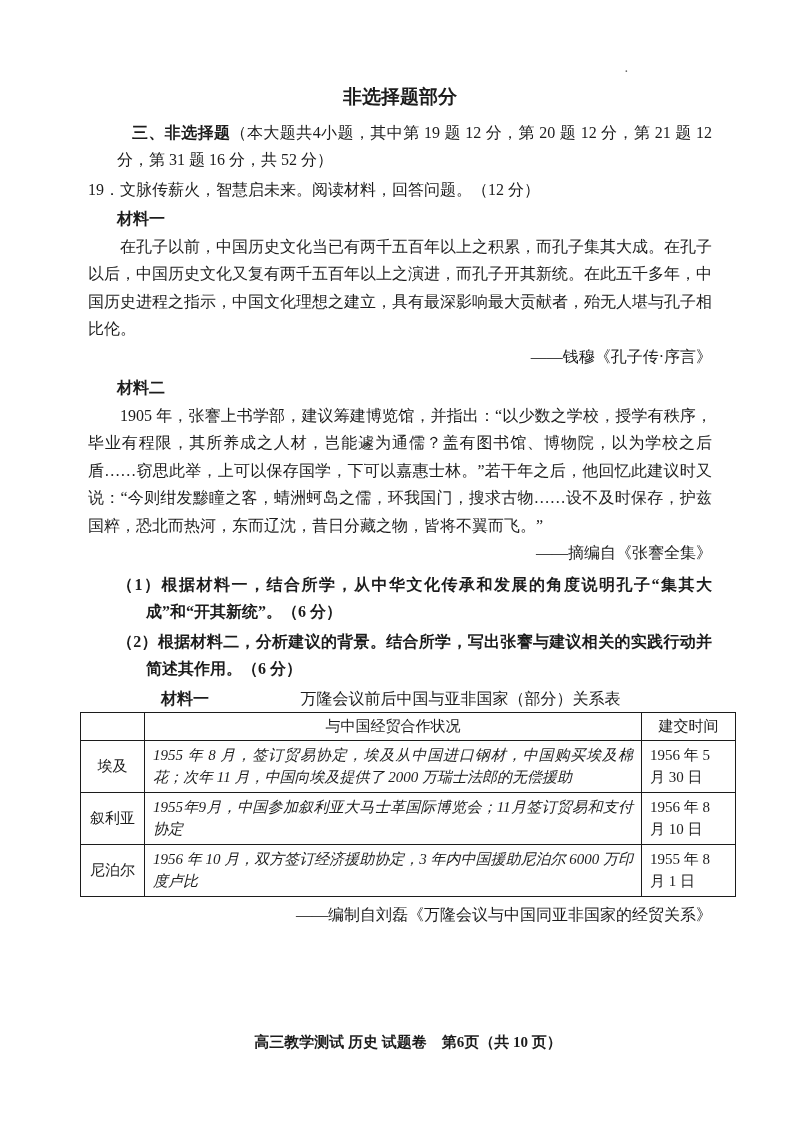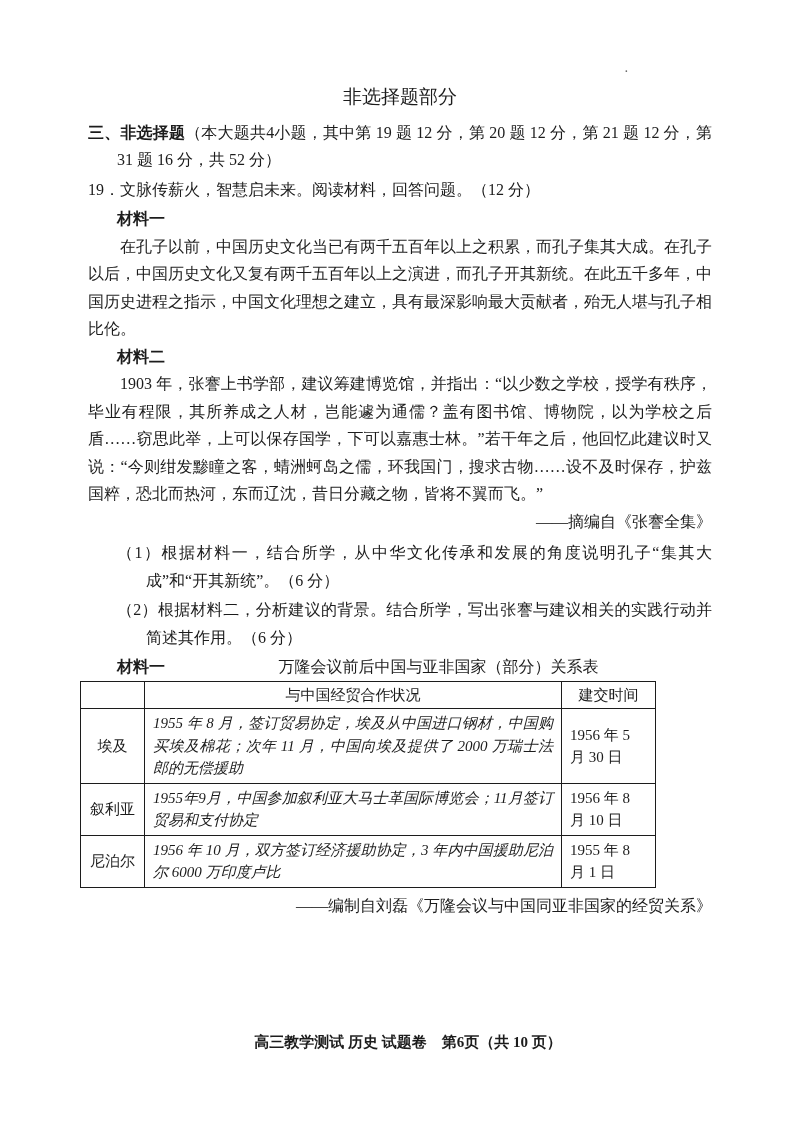--- a/index.html
+++ b/index.html
@@ -12,51 +12,52 @@
   .page {
     position: relative;
     width: 800px; height: 1130px;
     padding: 84px 88px 0 88px;
     box-sizing: border-box;
     font-size: 16px;
     line-height: 1.72;
     overflow: hidden;
   }
   p { margin: 0; }
-  .b { font-weight: bold; }
+  .b { font-weight: bold; margin-left: 44px; }
   .title {
     font-size: 19px;
-    font-weight: normal;
+    font-weight: bold;
     text-align: center;
     margin: 0 0 8px 0;
     line-height: 1.4;
   }
   .intro {
     padding-left: 29px;
     text-indent: -29px;
     text-align: justify;
     margin-bottom: 2px;
   }
   .qtitle { margin-bottom: 2px; }
   .mlabel { margin-left: 29px; font-weight: bold; }
   .mtext { text-indent: 2em; text-align: justify; }
   .source { text-align: right; margin: 0 0 4px 0; }
   .subq {
     margin-left: 29px;
     padding-left: 29px;
     text-indent: -29px;
     text-align: justify;
     margin-bottom: 2px;
+    font-weight: bold;
   }
   .q20gap { margin-top: 34px; }
   .caprow { display: flex; margin-left: 29px; }
   .caprow .tcap { flex: 1; text-align: center; }
   table.rel {
     border-collapse: collapse;
-    width: 576px;
+    width: 656px;
     margin-left: -8px;
     font-size: 15px;
     line-height: 1.5;
     table-layout: fixed;
   }
   table.rel th, table.rel td {
     border: 1px solid #1c1c1c;
     padding: 3px 8px;
     vertical-align: middle;
   }
@@ -90,23 +91,24 @@
   <div class="stray-dot">·</div>
 
   <h1 class="title">非选择题部分</h1>
 
   <p class="intro"><span class="b">三、非选择题</span><span>（本大题共4小题，其中第 19 题 12 分，第 20 题 12 分，第 21 题 12 分，第 31 题 16 分，共 52 分）</span></p>
 
   <p class="qtitle">19．文脉传薪火，智慧启未来。阅读材料，回答问题。（12 分）</p>
 
   <p class="mlabel">材料一</p>
   <p class="mtext">在孔子以前，中国历史文化当已有两千五百年以上之积累，而孔子集其大成。在孔子以后，中国历史文化又复有两千五百年以上之演进，而孔子开其新统。在此五千多年，中国历史进程之指示，中国文化理想之建立，具有最深影响最大贡献者，殆无人堪与孔子相比伦。</p>
+  <p class="source">——钱穆《孔子传·序言》</p>
 
   <p class="mlabel">材料二</p>
-  <p class="mtext">1903 年，张謇上书学部，建议筹建博览馆，并指出：“以少数之学校，授学有秩序，毕业有程限，其所养成之人材，岂能遽为通儒？盖有图书馆、博物院，以为学校之后盾……窃思此举，上可以保存国学，下可以嘉惠士林。”若干年之后，他回忆此建议时又说：“今则绀发黪瞳之客，蜻洲蚵岛之儒，环我国门，搜求古物……设不及时保存，护兹国粹，恐北而热河，东而辽沈，昔日分藏之物，皆将不翼而飞。”</p>
+  <p class="mtext">1905 年，张謇上书学部，建议筹建博览馆，并指出：“以少数之学校，授学有秩序，毕业有程限，其所养成之人材，岂能遽为通儒？盖有图书馆、博物院，以为学校之后盾……窃思此举，上可以保存国学，下可以嘉惠士林。”若干年之后，他回忆此建议时又说：“今则绀发黪瞳之客，蜻洲蚵岛之儒，环我国门，搜求古物……设不及时保存，护兹国粹，恐北而热河，东而辽沈，昔日分藏之物，皆将不翼而飞。”</p>
   <p class="source">——摘编自《张謇全集》</p>
 
   <p class="subq">（1）根据材料一，结合所学，从中华文化传承和发展的角度说明孔子“集其大成”和“开其新统”。（6 分）</p>
   <p class="subq">（2）根据材料二，分析建议的背景。结合所学，写出张謇与建议相关的实践行动并简述其作用。（6 分）</p>
 
 
   <div class="caprow">
     <span class="b">材料一</span>
     <span class="tcap">万隆会议前后中国与亚非国家（部分）关系表</span>
   </div>

